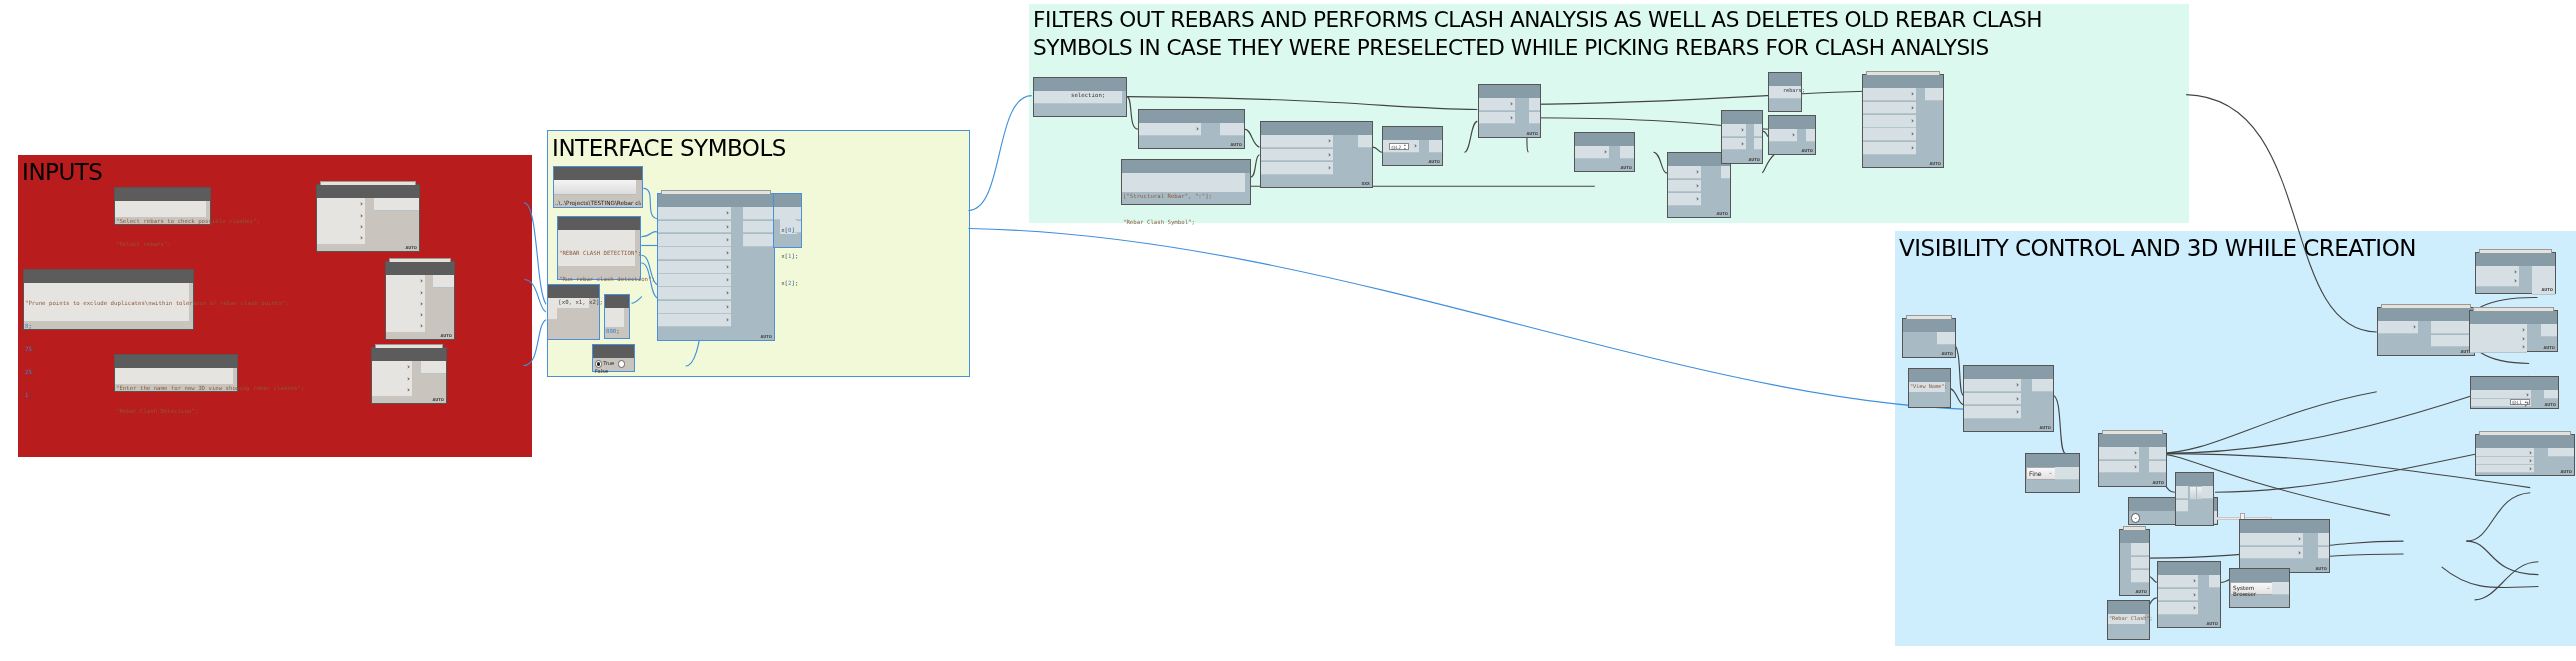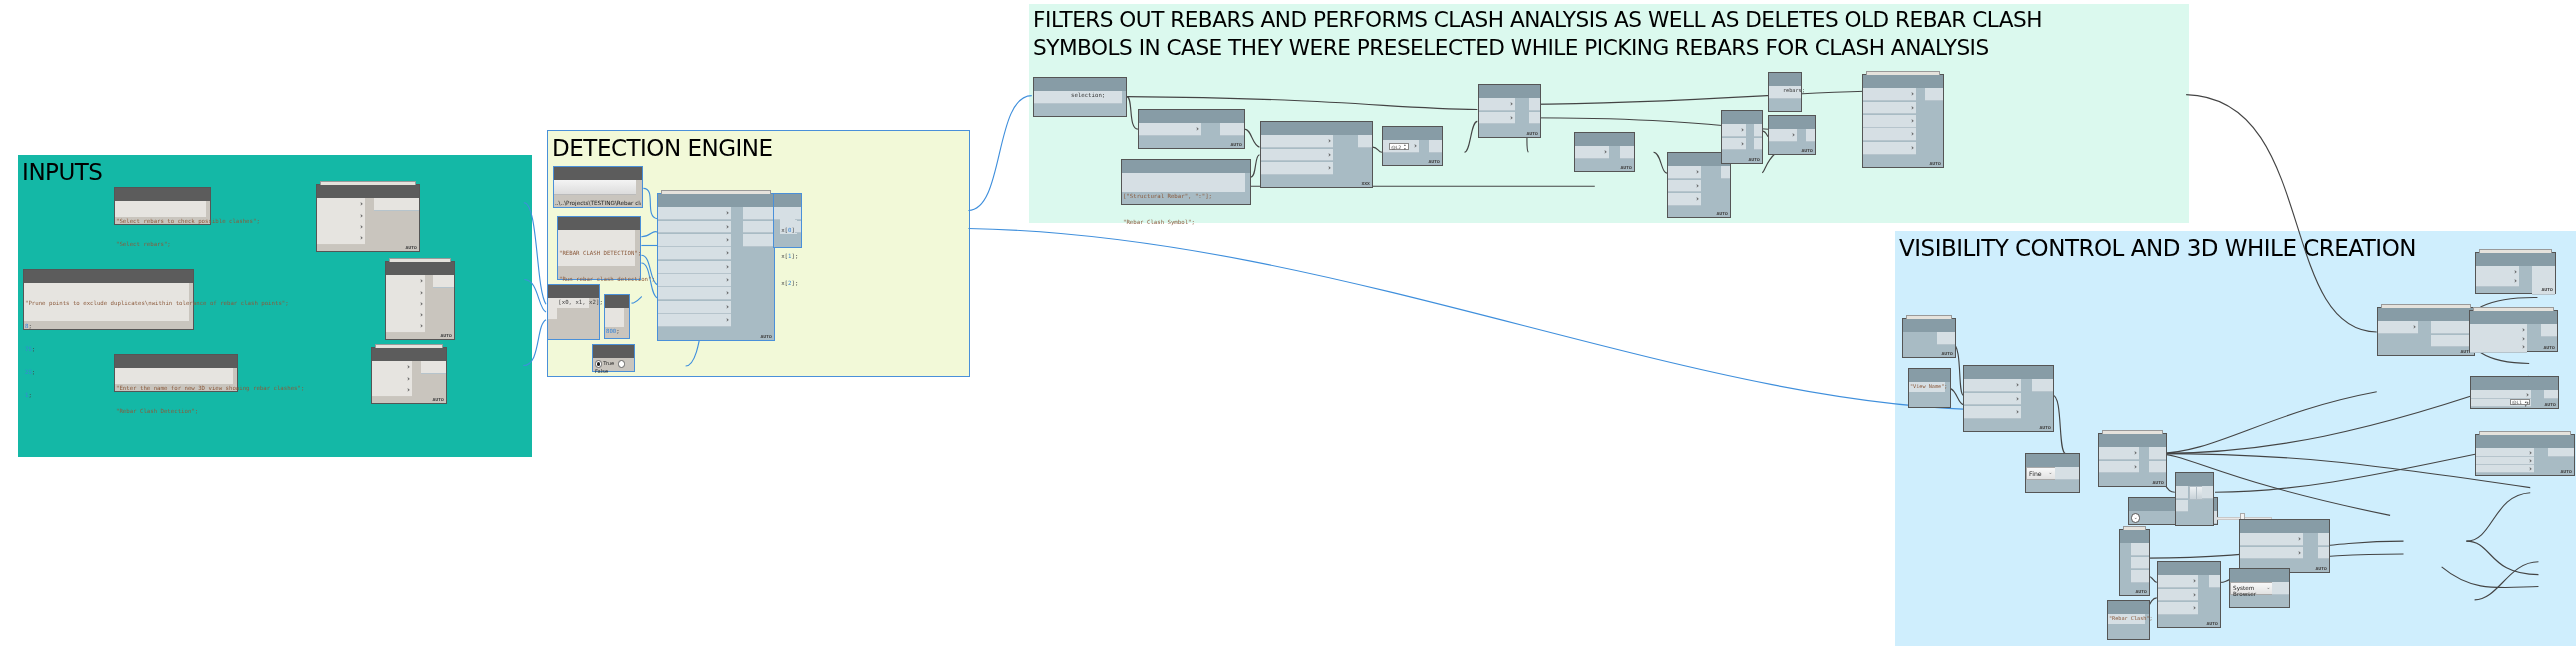--- a/index.html
+++ b/index.html
@@ -1,21 +1,21 @@
 <!DOCTYPE html>
 <html style="font-size:8.2px"><head>
 <meta charset="utf-8">
 <style>
   html, body { margin:0; padding:0; }
   body { width:2693px; height:662px; position:relative; background:#ffffff; overflow:hidden;
          font-family:"DejaVu Sans", sans-serif; }
   .group { position:absolute; }
   .group-title { position:absolute; left:4.1px; top:2.1px; font-family:"DejaVu Sans", sans-serif;
                  color:#000; font-size:23px; line-height:30px; letter-spacing:-0.5px; white-space:pre-line; }
-  .g-inputs { left:18px; top:155px; width:514px; height:302px; background:#14b8a6; }
+  .g-inputs { left:18px; top:155px; width:514px; height:302px; background:#b91c1c; }
   .g-iface { left:547px; top:130px; width:423px; height:247px; background:#f2f9d8; border:1.5px solid #4a90d9; box-sizing:border-box; }
   .g-filter { left:1029px; top:4.1px; width:1160px; height:219px; background:#dbf9ee; }
   .g-vis { left:1895px; top:231px; width:785px; height:415px; background:#cfeefd; }
 
   .node { position:absolute; box-sizing:border-box; border:1px solid #555; }
   .node .hdr { height:13.4px; }
   .node .body { position:absolute; left:0; right:0; top:13.4px; bottom:0; }
   .node.dark .hdr { background:#5c5c5c; }
   .node.dark .body { background:#c9c5be; }
   .node.slate .hdr { background:#879ca6; }
@@ -67,21 +67,21 @@
   .w-dark { stroke:#444; stroke-width:2.2; }
   .w-blue { stroke:#3f8fdc; stroke-width:2.2; }
 </style>
 </head>
 <body>
 
 <div class="group g-inputs">
   <div class="group-title">INPUTS</div>
 </div>
 <div class="group g-iface">
-  <div class="group-title">DETECTION ENGINE</div>
+  <div class="group-title">INTERFACE SYMBOLS</div>
 </div>
 <div class="group g-filter">
   <div class="group-title" style="font-size:21.6px;line-height:28px;">FILTERS OUT REBARS AND PERFORMS CLASH ANALYSIS AS WELL AS DELETES OLD REBAR CLASH
 SYMBOLS IN CASE THEY WERE PRESELECTED WHILE PICKING REBARS FOR CLASH ANALYSIS</div>
 </div>
 <div class="group g-vis">
   <div class="group-title">VISIBILITY CONTROL AND 3D WHILE CREATION</div>
 </div>
 
 <svg class="wires" width="2693" height="662" viewBox="0 0 5228 1284">

